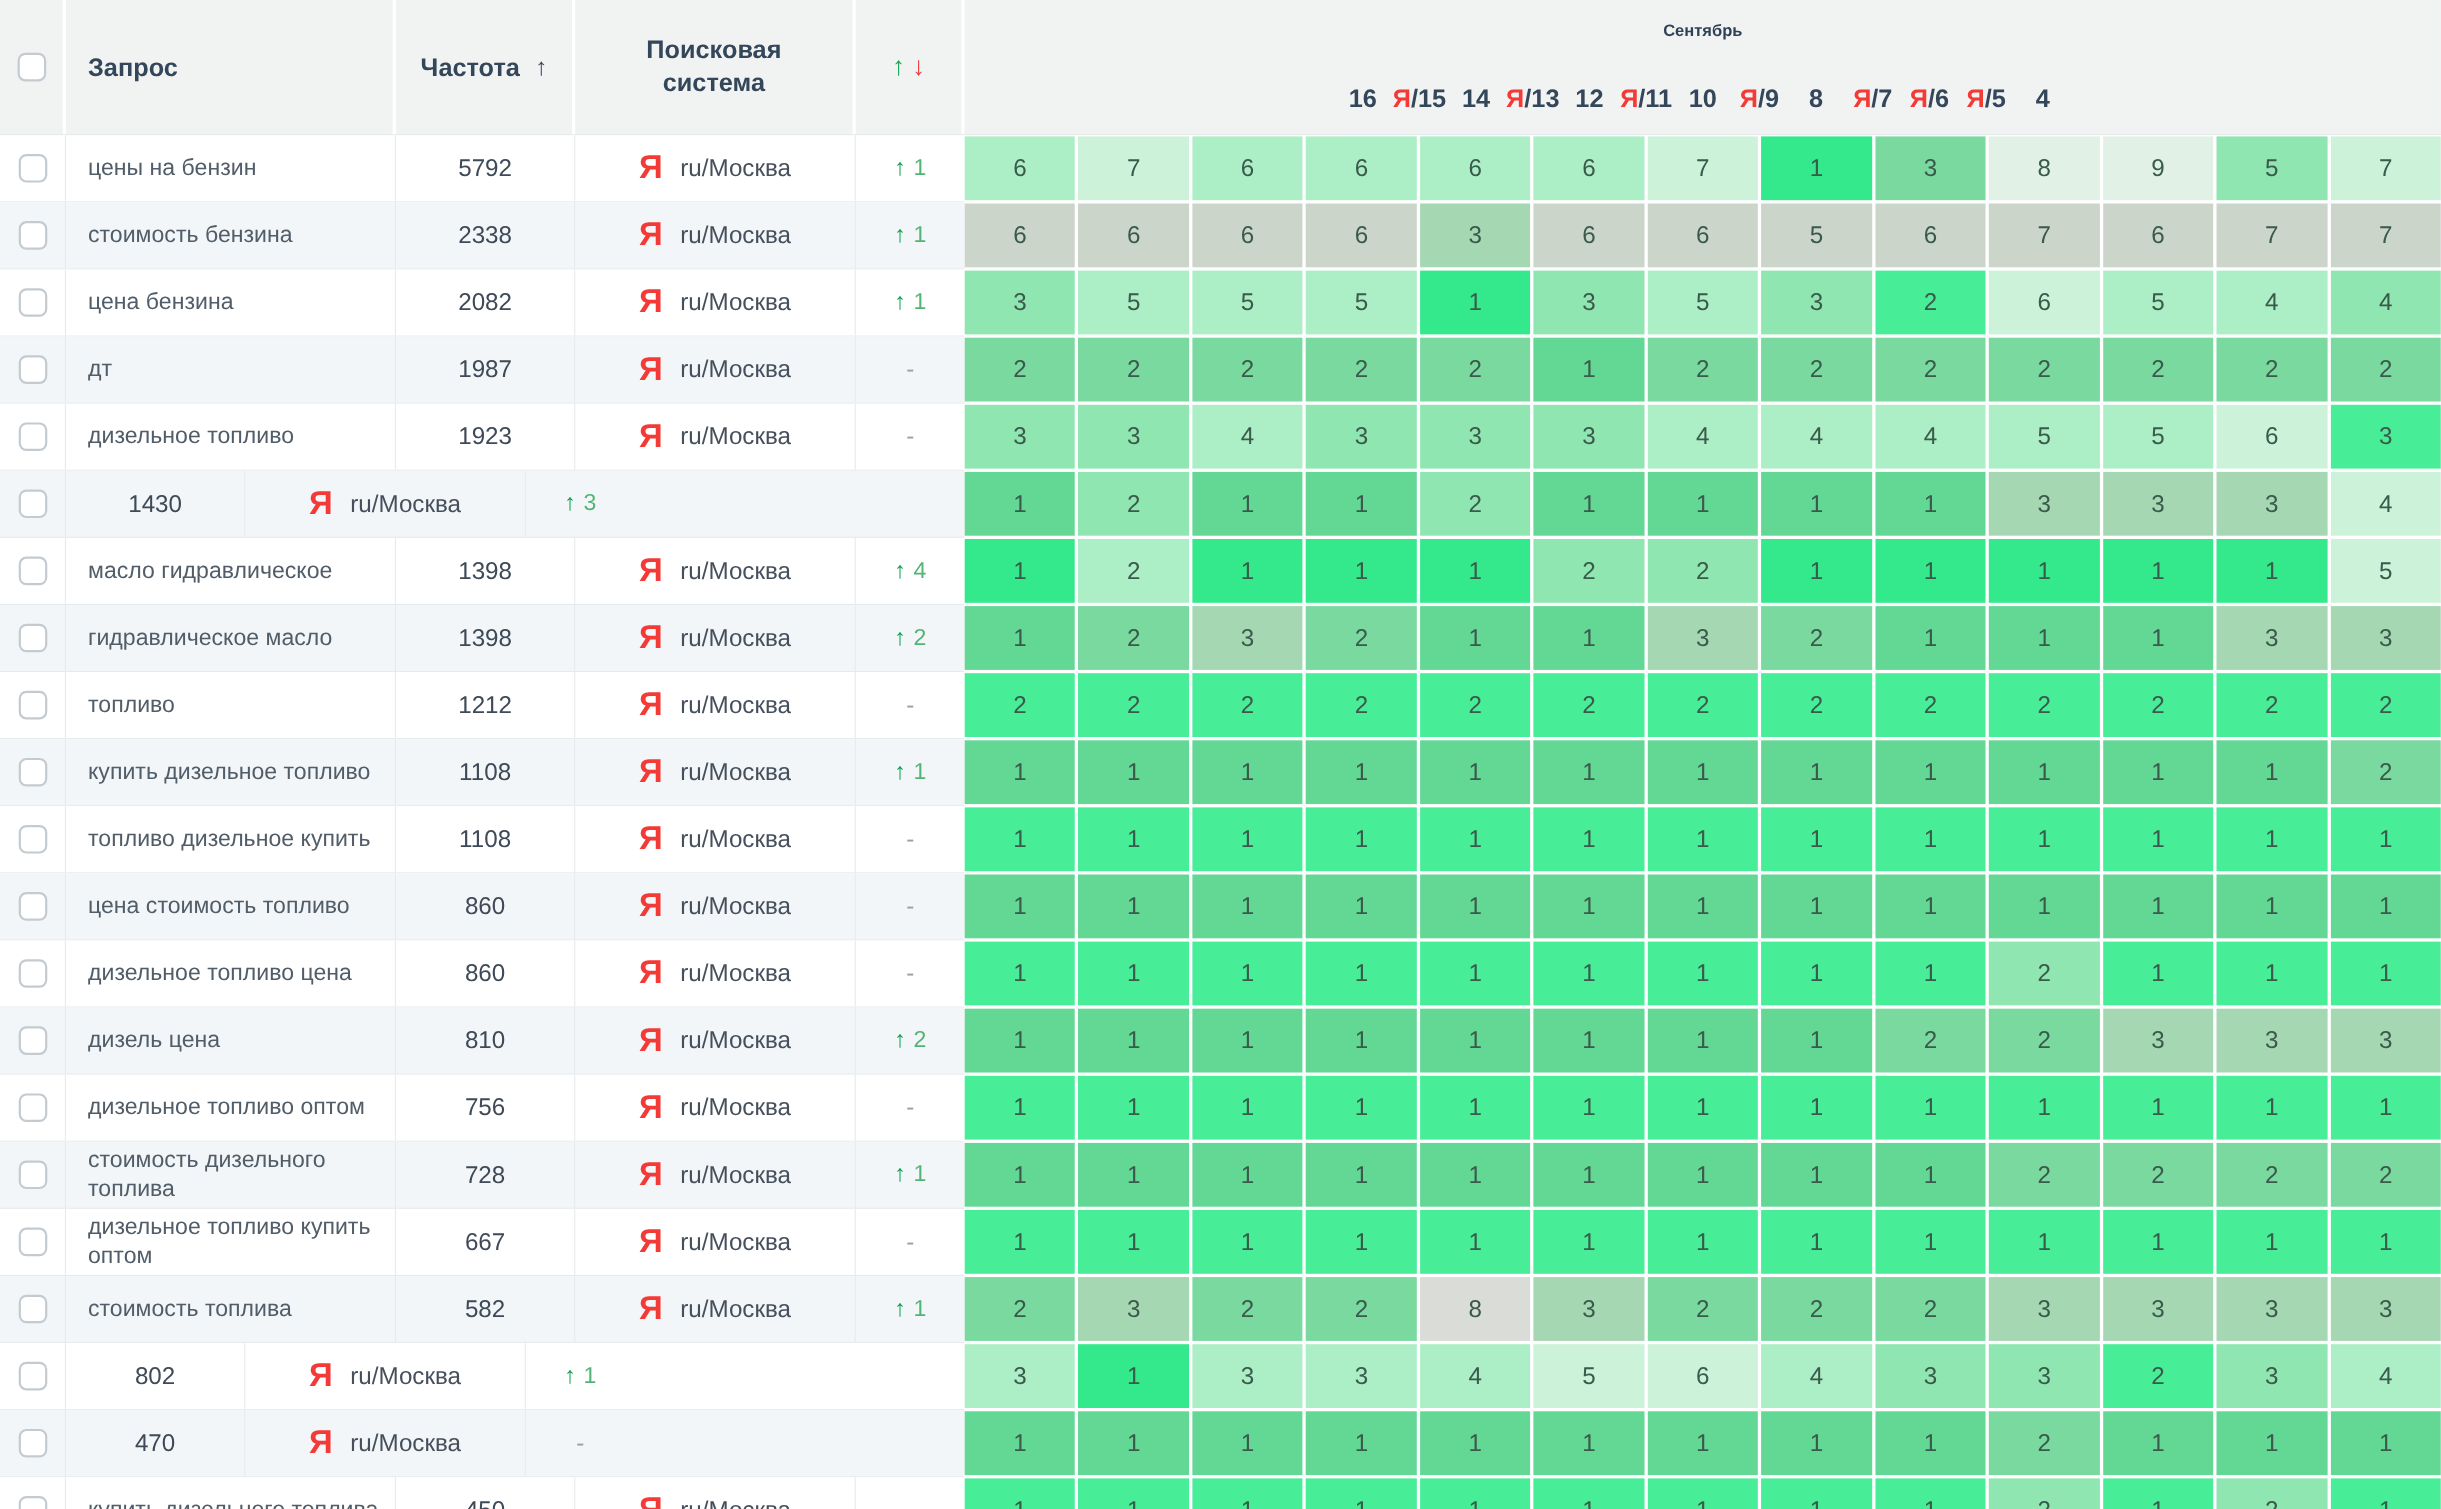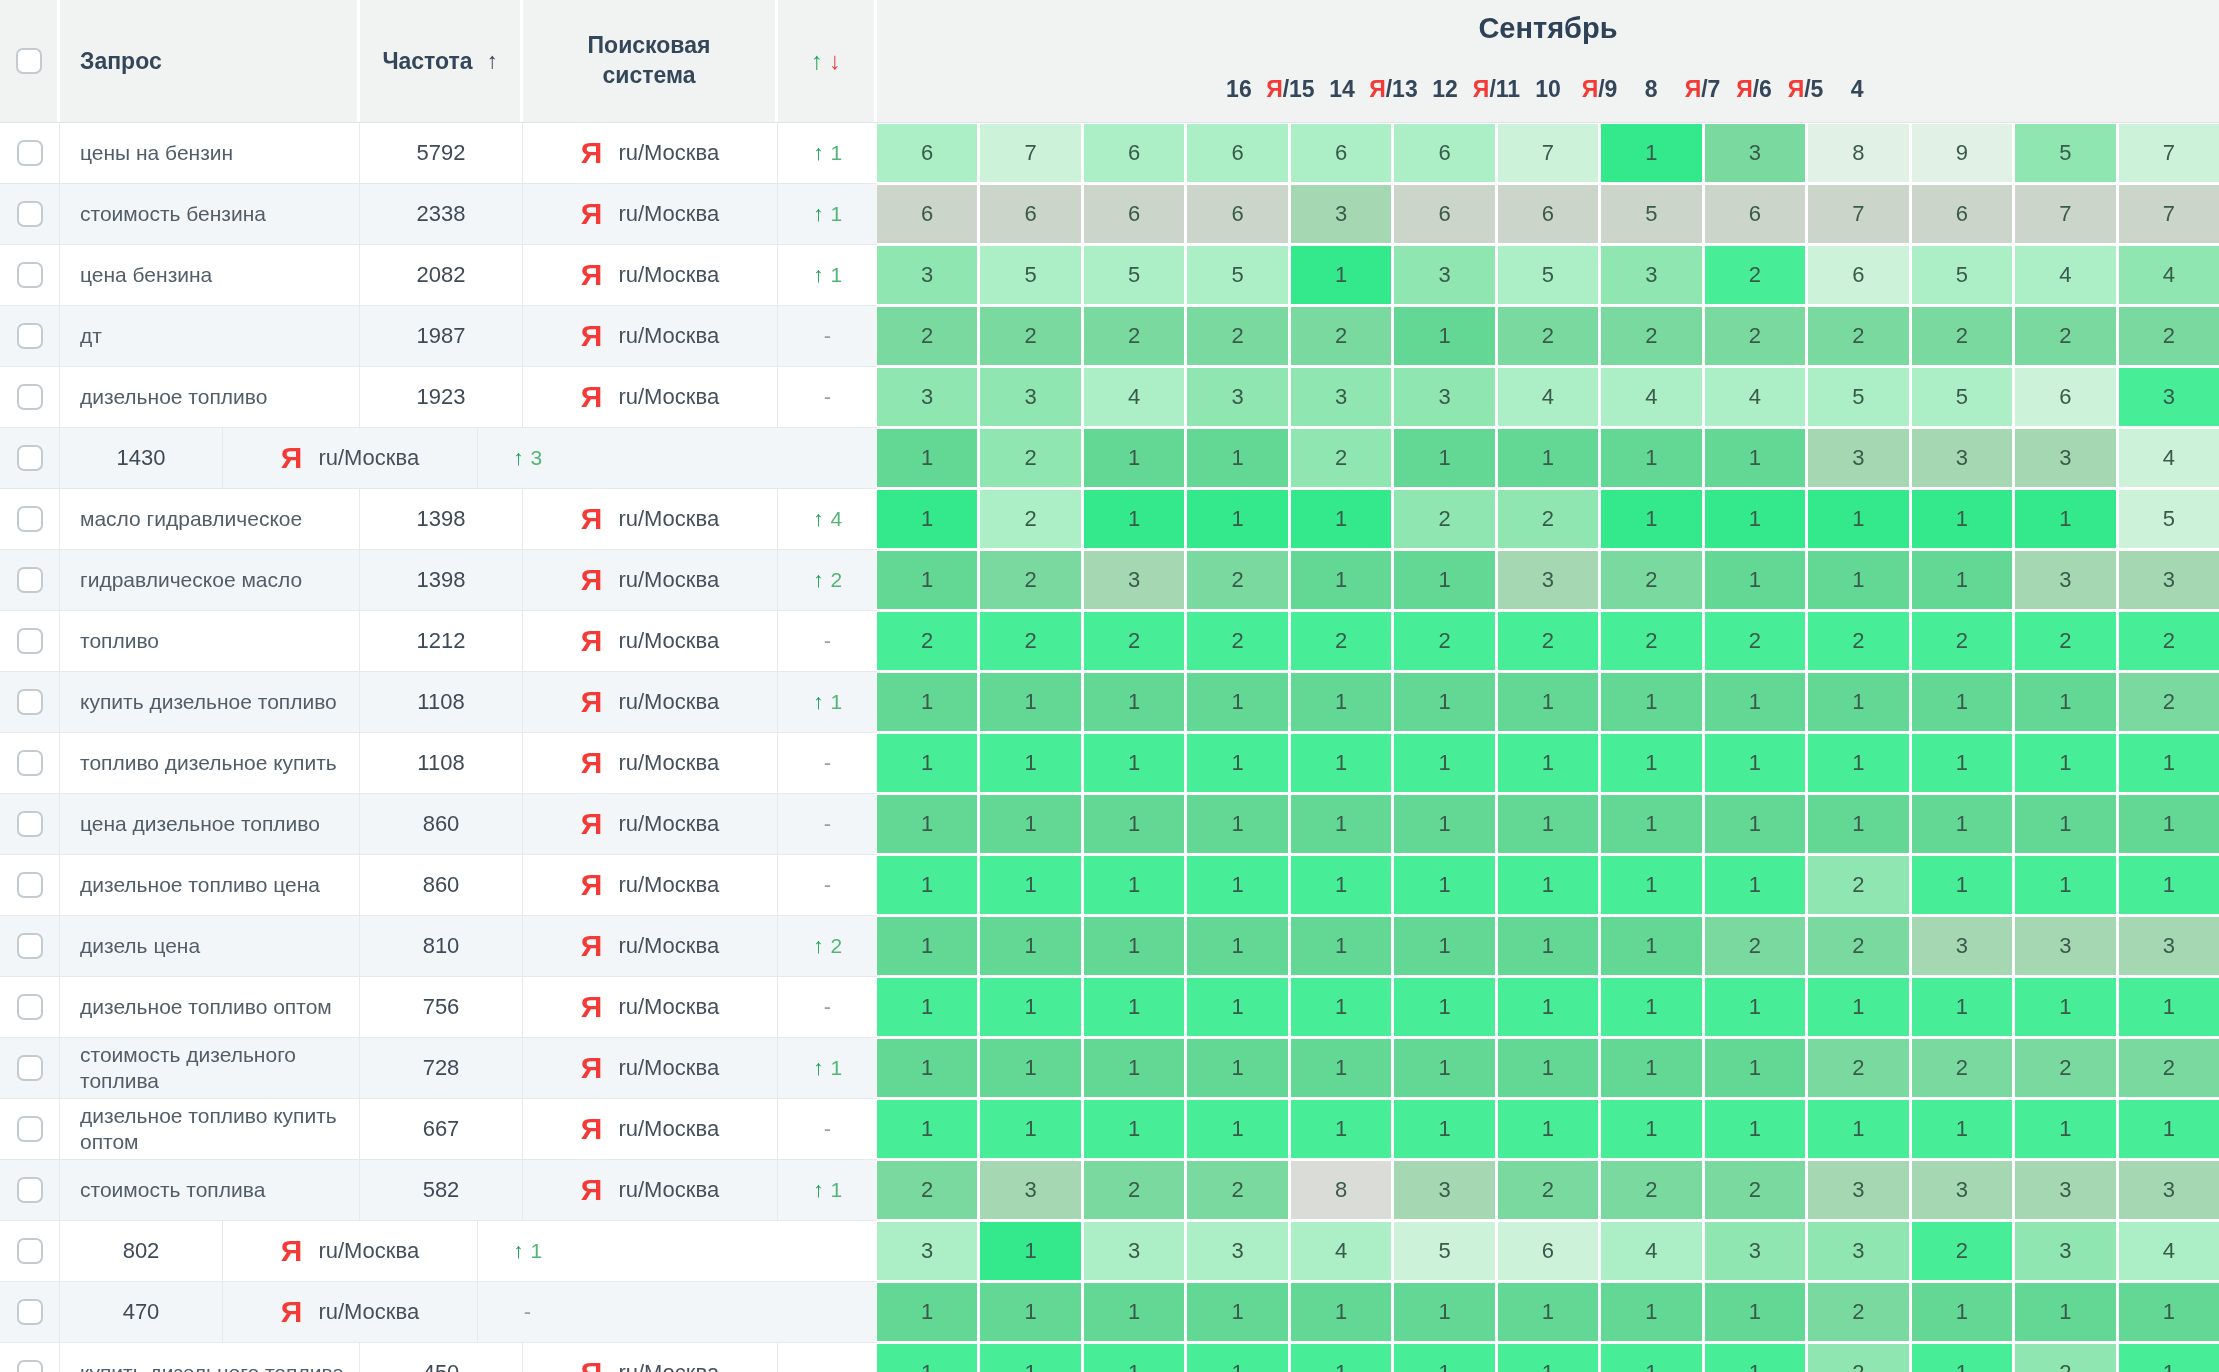--- a/index.html
+++ b/index.html
@@ -15,21 +15,21 @@
   .th-query { width:300px; justify-content:flex-start; padding-left:20px; }
   .th-freq { width:163px; gap:14px; }
   .th-engine { width:255px; text-align:center; line-height:1.3; padding:0 28px; }
   .th-change { width:99px; gap:6px; }
   .sort-arrow { font-size:22px; color:#39485a; font-weight:bold; }
   .arr-up { color:#17a854; font-size:24px; font-weight:bold; }
   .arr-down { color:#ea4141; font-size:24px; font-weight:bold; }
 
   .th-dates { flex:1; display:flex; flex-direction:column; border-right:none; padding:0; background:#f1f2f2; }
   .month-row { height:58px; display:flex; align-items:center; justify-content:center;
-               color:#2e4257; font-weight:bold; font-size:29px; }
+               color:#2e4257; font-weight:bold; font-size:15px; }
   .date-row { height:65px; display:grid; grid-template-columns:repeat(13,1fr); column-gap:3px; }
   .date-cell { display:flex; align-items:center; justify-content:center; font-weight:bold; font-size:23px;
                color:#33465a; background:#f1f2f2; }
   .date-cell .ya { color:#f43a36; }
 
   
   .row { display:flex; height:61px; }
   .row-left { width:877px; display:flex; border-bottom:1px solid #e7eaec; background:#fff; }
   .row:nth-child(even) .row-left { background:#f3f6f8; }
   .cell { display:flex; align-items:center; border-right:1px solid #e7eaec; }
@@ -498,21 +498,21 @@
           <div class="heat-cell" style="background: rgb(71, 237, 151);">1</div>
           <div class="heat-cell" style="background: rgb(71, 237, 151);">1</div>
         </div>
   </div>
 
   <div class="row">
     <div class="row-left">
       <div class="cell cell-cb">
         <div class="checkbox"></div>
       </div>
-      <div class="cell cell-query">цена дизельное топливо</div>
+      <div class="cell cell-query">цена стоимость топливо</div>
       <div class="cell cell-freq">860</div>
       <div class="cell cell-engine">
         <span class="engine-ico">Я</span>
         <span class="engine-txt">ru/Москва</span>
       </div>
       <div class="cell cell-change">
             <span class="chg-dash">-</span>
           </div>
     </div>
     <div class="row-heat">

